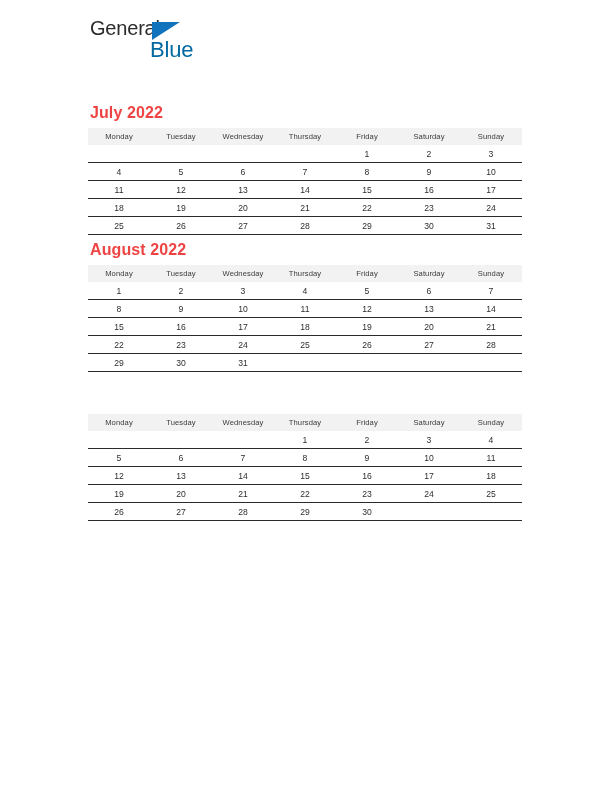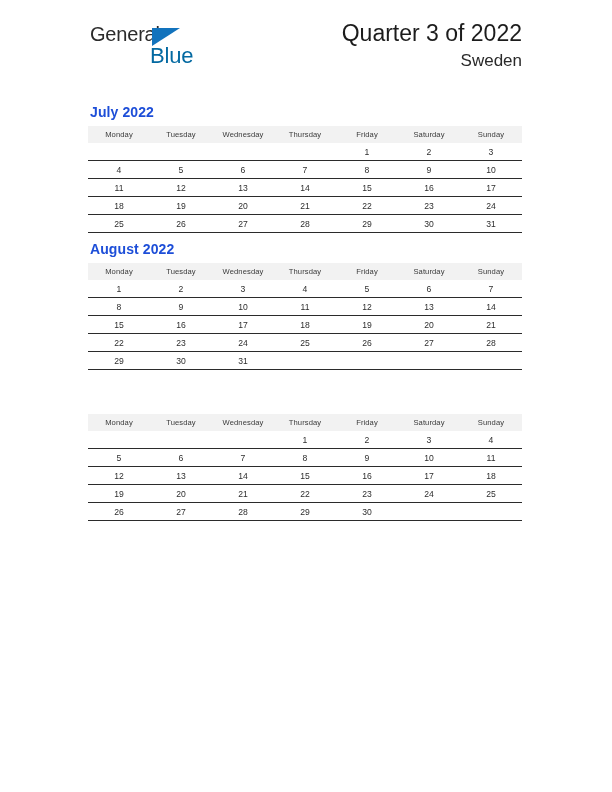--- a/index.html
+++ b/index.html
@@ -19,21 +19,21 @@
   .page {
     position: absolute;
     inset: 0;
     background: #ffffff;
   }
 
   
   .header {
     position: absolute;
     left: 88px;
-    top: 18px;
+    top: 12px;
     width: 434px;
     height: 62px;
   }
 
   .logo {
     position: absolute;
     left: 0;
     top: 4px;
     width: 200px;
     height: 54px;
@@ -90,23 +90,23 @@
     white-space: nowrap;
   }
 
   
   .month-block {
     position: absolute;
     left: 88px;
     width: 434px;
   }
   .month-title {
-    font-size: 14px;
+    font-size: 16px;
     font-weight: bold;
-    color: #1d4ed8;
+    color: #ef4444;
     margin: 0 0 6px 2px;
     letter-spacing: 0.1px;
   }
 
   table.cal {
     border-collapse: collapse;
     width: 434px;
     table-layout: fixed;
   }
   table.cal th {
@@ -147,24 +147,20 @@
 <div class="page">
 
   <div class="header">
 
     <div class="logo">
       <span class="logo-general">General</span>
       <span class="logo-tri"></span>
       <span class="logo-blue">Blue</span>
     </div>
 
-    <div class="title-block">
-      <div class="quarter-title">Quarter 3 of 2022</div>
-      <div class="country-title">Sweden</div>
-    </div>
 
   </div>
 
   <div id="months-container">
       <div class="month-block" style="top: 104px;">
         <div class="month-title">July 2022</div>
         <table class="cal">
           <thead>
             <tr>
               <th>Monday</th>

